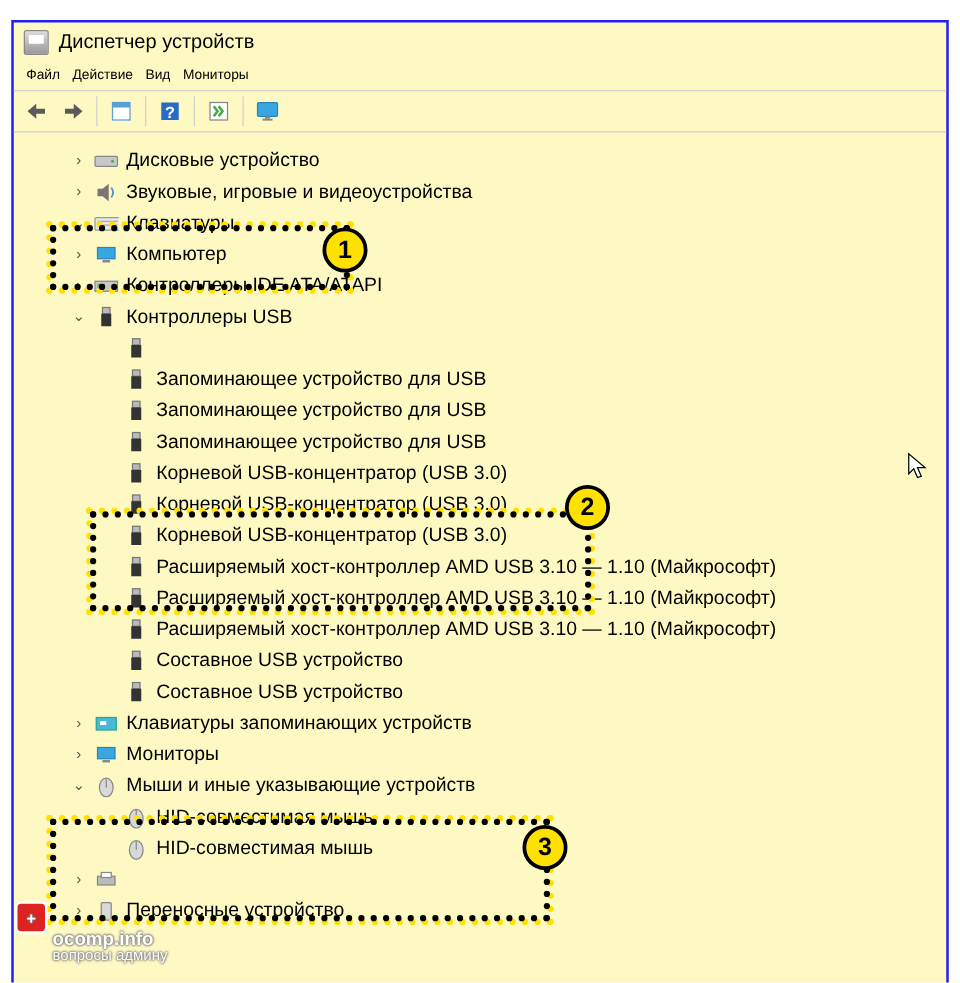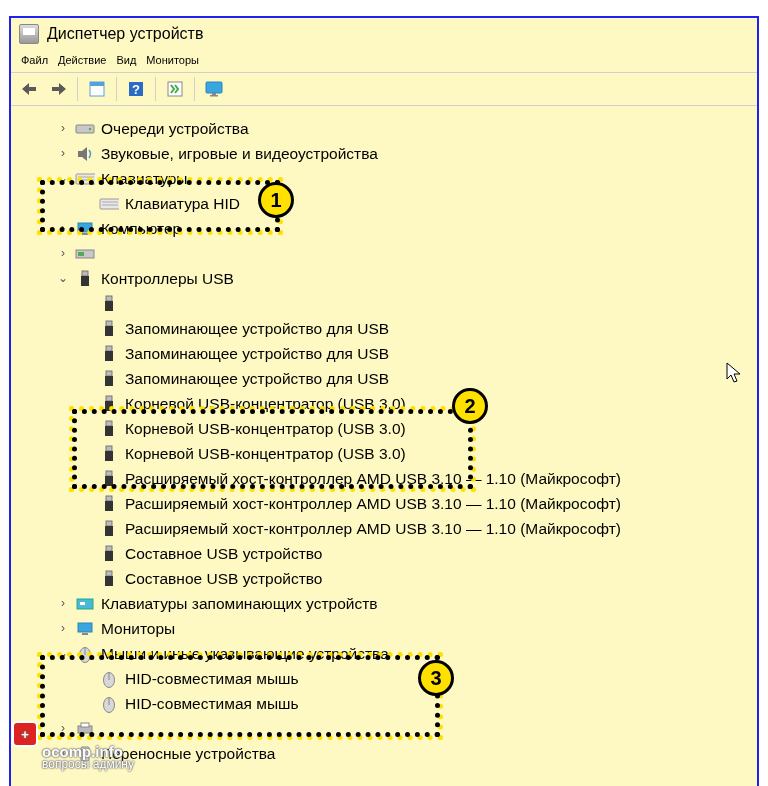--- a/index.html
+++ b/index.html
@@ -221,21 +221,21 @@
   <div class="tree">
 
     <div class="row ind0">
       <span class="exp">›</span>
       <span class="ikon">
           <svg width="20" height="14">
             <rect x="1" y="3" width="18" height="8" rx="1" fill="#c8c8c8" stroke="#888"></rect>
             <circle cx="15" cy="7" r="1.2" fill="#5a5"></circle>
           </svg>
         </span>
-      <span class="lbl">Очереди устройства</span>
+      <span class="lbl">Дисковые устройство</span>
     </div>
 
     <div class="row ind0">
       <span class="exp">›</span>
       <span class="ikon">
           <svg width="18" height="16">
             <path d="M2 5 L6 5 L11 1 L11 15 L6 11 L2 11 Z" fill="#777"></path>
             <path d="M13 4 Q16 8 13 12" stroke="#59c" fill="none" stroke-width="1.5"></path>
           </svg>
         </span>
@@ -246,51 +246,41 @@
       <span class="exp">⌄</span>
       <span class="ikon">
           <svg width="22" height="12">
             <rect x="1" y="1" width="20" height="10" rx="1" fill="#e8e8e8" stroke="#999"></rect>
             <line x1="3" y1="4" x2="19" y2="4" stroke="#aaa"></line>
             <line x1="3" y1="7" x2="19" y2="7" stroke="#aaa"></line>
           </svg>
         </span>
       <span class="lbl">Клавиатуры</span>
     </div>
-    <div class="row ind1">
-      <span class="exp"></span>
-      <span class="ikon">
-          <svg width="22" height="12">
-            <rect x="1" y="1" width="20" height="10" rx="1" fill="#e8e8e8" stroke="#999"></rect>
-            <line x1="3" y1="4" x2="19" y2="4" stroke="#aaa"></line>
-            <line x1="3" y1="7" x2="19" y2="7" stroke="#aaa"></line>
-          </svg>
-        </span>
-      <span class="lbl">Клавиатура HID</span>
-    </div>
 
     <div class="row ind0">
       <span class="exp">›</span>
       <span class="ikon">
           <svg width="18" height="16">
             <rect x="2" y="2" width="14" height="9" fill="#3aa6e0" stroke="#2a86b8"></rect>
             <rect x="6" y="12" width="6" height="2" fill="#888"></rect>
           </svg>
         </span>
       <span class="lbl">Компьютер</span>
     </div>
 
     <div class="row ind0">
       <span class="exp">›</span>
       <span class="ikon">
           <svg width="20" height="14">
             <rect x="1" y="3" width="18" height="8" fill="#c8c8c8" stroke="#888"></rect>
             <rect x="3" y="5" width="6" height="4" fill="#5a5"></rect>
           </svg>
         </span>
+      <span class="lbl">Контроллеры IDE ATA/ATAPI</span>
     </div>
 
     <div class="row ind0">
       <span class="exp">⌄</span>
       <span class="ikon">
           <svg width="14" height="18">
             <rect x="4" y="1" width="6" height="5" fill="#bbb" stroke="#777"></rect>
             <rect x="3" y="6" width="8" height="10" fill="#333"></rect>
           </svg>
         </span>
@@ -442,21 +432,21 @@
     </div>
 
     <div class="row ind0">
       <span class="exp">⌄</span>
       <span class="ikon">
           <svg width="14" height="18">
             <ellipse cx="7" cy="10" rx="5.5" ry="7.5" fill="#d8d8d8" stroke="#888"></ellipse>
             <line x1="7" y1="3" x2="7" y2="10" stroke="#888"></line>
           </svg>
         </span>
-      <span class="lbl">Мыши и иные указывающие устройства</span>
+      <span class="lbl">Мыши и иные указывающие устройств</span>
     </div>
     <div class="row ind1">
       <span class="exp"></span>
       <span class="ikon">
           <svg width="14" height="18">
             <ellipse cx="7" cy="10" rx="5.5" ry="7.5" fill="#d8d8d8" stroke="#888"></ellipse>
             <line x1="7" y1="3" x2="7" y2="10" stroke="#888"></line>
           </svg>
         </span>
       <span class="lbl">HID-совместимая мышь</span>
@@ -482,21 +472,21 @@
         </span>
     </div>
 
     <div class="row ind0">
       <span class="exp">›</span>
       <span class="ikon">
           <svg width="14" height="18">
             <rect x="3" y="2" width="8" height="14" rx="1" fill="#d8d8d8" stroke="#888"></rect>
           </svg>
         </span>
-      <span class="lbl">Переносные устройства</span>
+      <span class="lbl">Переносные устройство</span>
     </div>
 
   </div>
 </div>
 
 <div class="hl" style="left:40px;top:180px;width:240px;height:52px;">
   <div class="hl-outer"></div>
     <div class="hl-inner"></div>
 </div>
 <div class="callout" style="left:258px;top:182px;">

